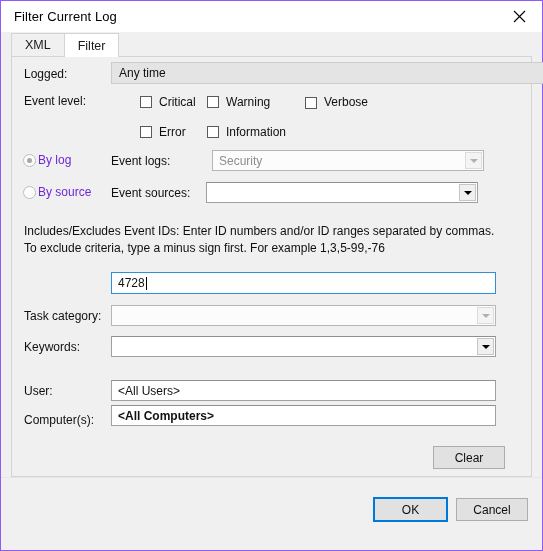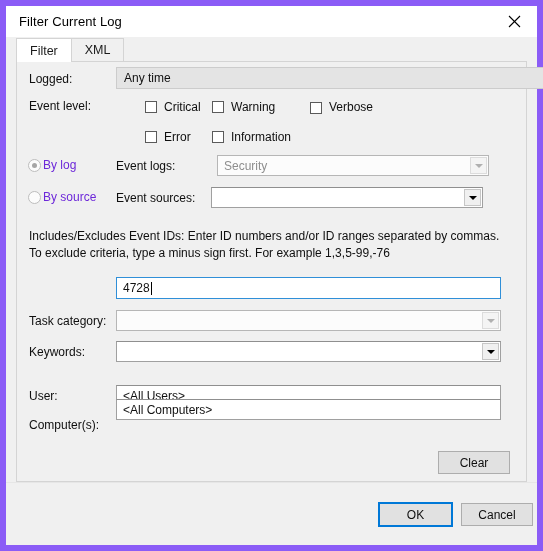--- a/index.html
+++ b/index.html
@@ -8,21 +8,21 @@
     background:#f0f0f0;
     font-family:"Liberation Sans","DejaVu Sans",sans-serif;
     font-size:12px;
     color:#000;
     overflow:hidden;
     -webkit-font-smoothing:antialiased;
   }
   .dialog{
     position:absolute;inset:0;
     background:#f0f0f0;
-    border:6px solid #8b5cf6;
+    border:1px solid #8b5cf6;
     box-sizing:border-box;
     display:flex;flex-direction:column;
   }
   
   .titlebar{
     height:31px;flex:0 0 31px;
     background:#ffffff;
     display:flex;align-items:center;
     position:relative;
   }
@@ -219,25 +219,25 @@
     <div class="title-text">Filter Current Log</div>
     <div class="close-btn">
       <svg width="13" height="13" viewBox="0 0 13 13">
         <line x1="1" y1="1" x2="12" y2="12" stroke="#000" stroke-width="1.1"></line>
         <line x1="12" y1="1" x2="1" y2="12" stroke="#000" stroke-width="1.1"></line>
       </svg>
     </div>
   </div>
 
   <div class="tabstrip">
+    <div class="tab">
+      <span>XML</span>
+    </div>
     <div class="tab active">
       <span>Filter</span>
-    </div>
-    <div class="tab">
-      <span>XML</span>
     </div>
   </div>
 
   <div class="panel">
     <div class="rows">
 
       <div class="row" style="left:12px;top:10px;">
         <span class="lbl">Logged:</span>
       </div>
       <div class="combo-flat" style="position:absolute;left:99px;top:5px;width:464px;">
@@ -334,21 +334,21 @@
       <div class="row" style="left:12px;top:327px;">
         <span class="lbl">User:</span>
       </div>
       <div class="txt" style="position:absolute;left:99px;top:323px;width:385px;">
         <span>&lt;All Users&gt;</span>
       </div>
 
       <div class="row" style="left:12px;top:356px;">
         <span class="lbl">Computer(s):</span>
       </div>
-      <div class="txt" style="position:absolute;left:99px;top:337px;width:385px;">
+      <div class="txt" style="position:absolute;left:99px;top:348px;width:385px;font-weight:bold;">
         <span>&lt;All Computers&gt;</span>
       </div>
 
       <div class="btn-std" style="position:absolute;left:421px;top:389px;width:72px;height:23px;">Clear</div>
 
     </div>
   </div>
 
   <div class="footer">
     <div class="sep"></div>

